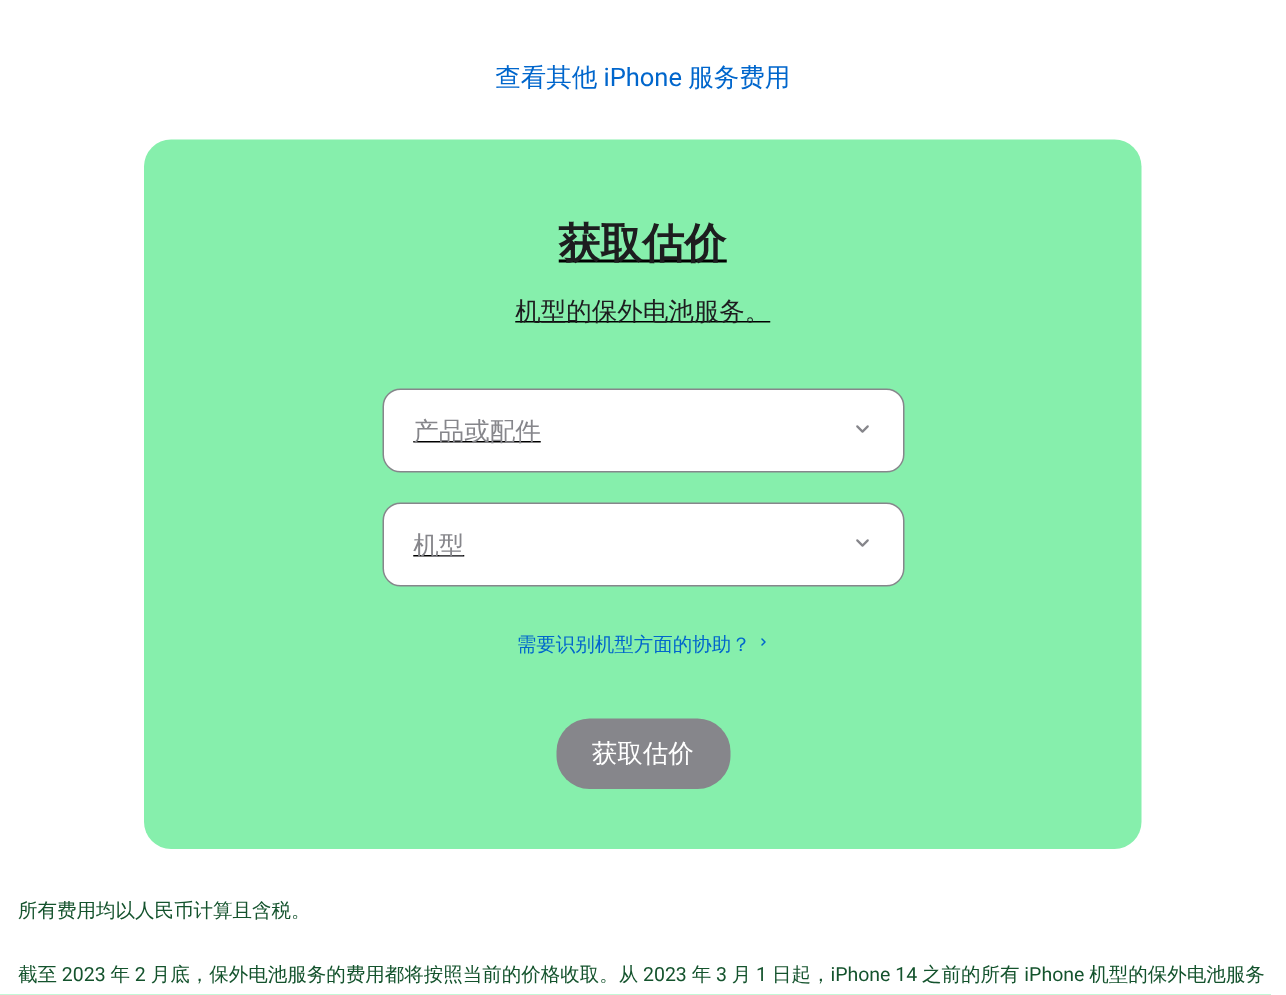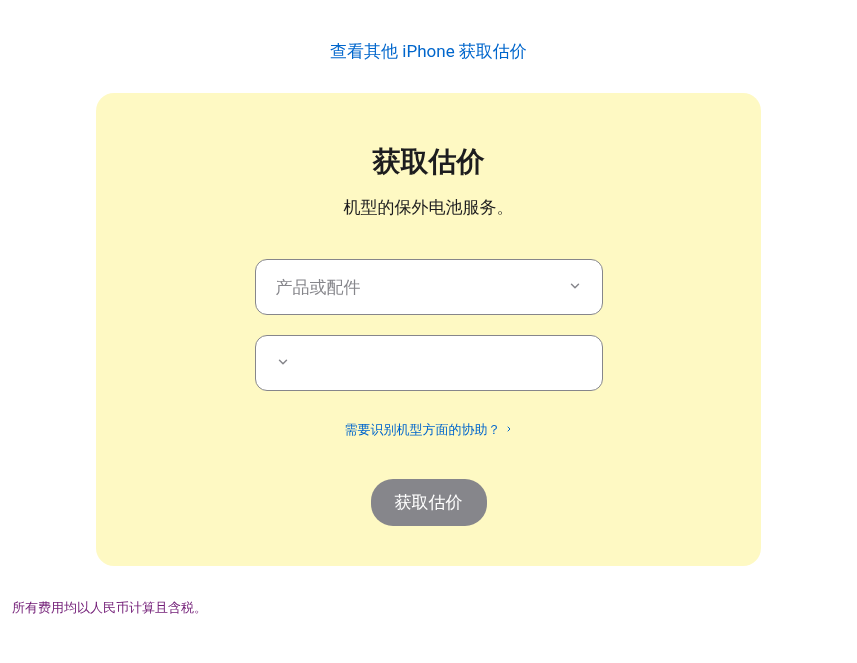--- a/index.html
+++ b/index.html
@@ -15,26 +15,27 @@
       position: relative;
     }
     .top-link {
       text-align: center;
       padding: 40px 0 30px;
       color: #0066cc;
       font-size: 17px;
       font-weight: 400;
     }
     .estimate-card {
-      background: #fef9c3;
+      background: #86efac;
       border-radius: 18px;
       width: 665px;
       margin: 0 auto;
       padding: 50px 50px 40px;
       text-align: center;
+      text-decoration: underline;
     }
     .card-title {
       font-size: 28px;
       font-weight: 600;
       color: #1d1d1f;
       margin-bottom: 15px;
     }
     .card-subtitle {
       font-size: 17px;
       color: #1d1d1f;
@@ -78,54 +79,55 @@
       border: none;
       border-radius: 22px;
       padding: 12px 24px;
       font-size: 17px;
       cursor: pointer;
       min-width: 100px;
     }
     .footer-text {
       padding: 30px 12px 0;
       font-size: 13px;
-      color: #701a75;
+      color: #14532d;
       line-height: 1.9;
     }
     .footer-text p {
       margin-bottom: 18px;
     }
     svg.chev {
       width: 14px;
       height: 14px;
     }
     svg.chev-small {
       width: 8px;
       height: 8px;
     }
   </style>
 </head>
 <body>
 
-<div class="top-link">查看其他 iPhone 获取估价</div>
+<div class="top-link">查看其他 iPhone 服务费用</div>
 
 <div class="estimate-card">
   <div class="card-title">获取估价</div>
   <div class="card-subtitle">机型的保外电池服务。</div>
 
   <div class="select-box">
     <span class="placeholder">产品或配件</span>
     <span class="chevron">
       <svg class="chev" viewBox="0 0 24 24" fill="none" stroke="currentColor" stroke-width="2.5" stroke-linecap="round" stroke-linejoin="round">
           <polyline points="6 9 12 15 18 9"></polyline>
         </svg>
     </span>
   </div>
 
   <div class="select-box">
+    <span class="placeholder">机型</span>
     <span class="chevron">
       <svg class="chev" viewBox="0 0 24 24" fill="none" stroke="currentColor" stroke-width="2.5" stroke-linecap="round" stroke-linejoin="round">
           <polyline points="6 9 12 15 18 9"></polyline>
         </svg>
     </span>
   </div>
 
   <div class="help-link">
     <span>需要识别机型方面的协助？</span>
     <span class="chevron-right">
@@ -135,13 +137,16 @@
     </span>
   </div>
 
   <div>
     <button class="estimate-button">获取估价</button>
   </div>
 </div>
 
 <div class="footer-text">
   <p>所有费用均以人民币计算且含税。</p>
+  <p>
+    <span>截至 2023 年 2 月底，保外电池服务的费用都将按照当前的价格收取。从 2023 年 3 月 1 日起，iPhone 14 之前的所有 iPhone 机型的保外电池服务</span>
+  </p>
 </div>
 
 </body></html>

